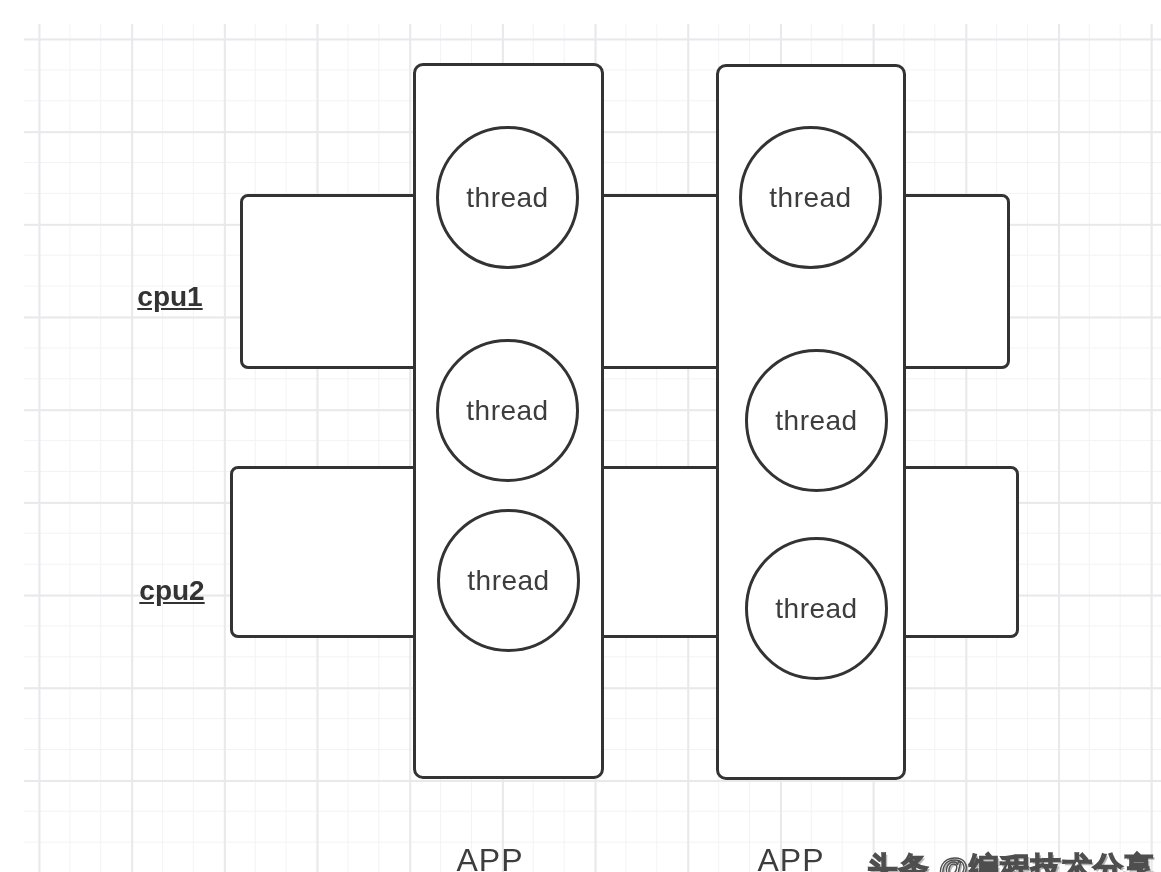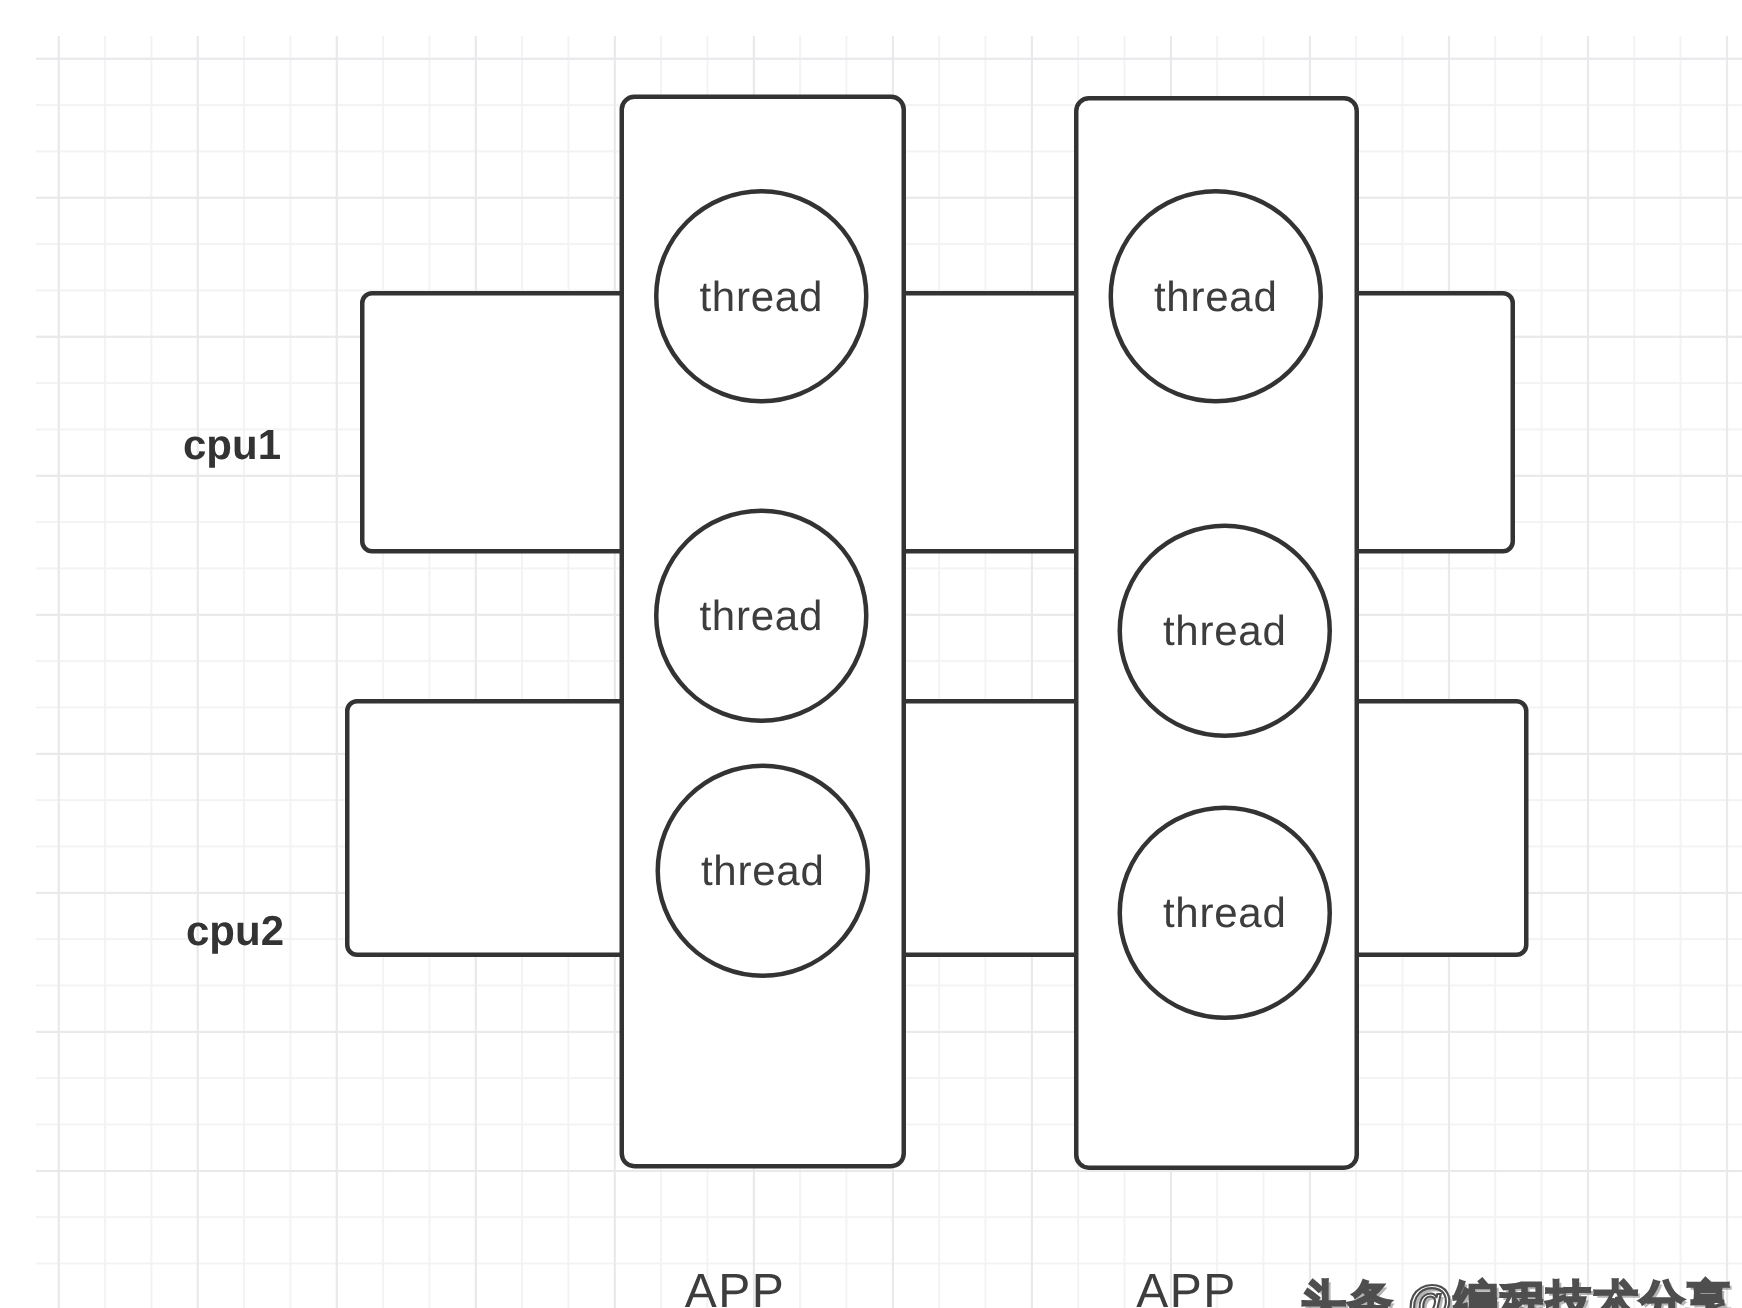--- a/index.html
+++ b/index.html
@@ -67,28 +67,29 @@
   #thread-a2 { left: 412px; top: 315px; }
   #thread-a3 { left: 413px; top: 485px; }
   #thread-b1 { left: 715px; top: 102px; }
   #thread-b2 { left: 721px; top: 325px; }
   #thread-b3 { left: 721px; top: 513px; }
 
   
   .cpu-label {
     position: absolute;
     width: 120px;
-    text-align: left;
+    text-align: center;
     font-size: 28px;
     font-weight: bold;
     color: #333333;
     z-index: 4;
+    text-decoration: underline;
   }
   #cpu1-label { left: 86px; top: 245px; }
-  #cpu2-label { left: 88px; top: 569px; }
+  #cpu2-label { left: 88px; top: 539px; }
 
   
   .app-label {
     position: absolute;
     width: 120px;
     text-align: center;
     font-size: 32px;
     color: #3d3d3d;
     letter-spacing: 1px;
     z-index: 4;

